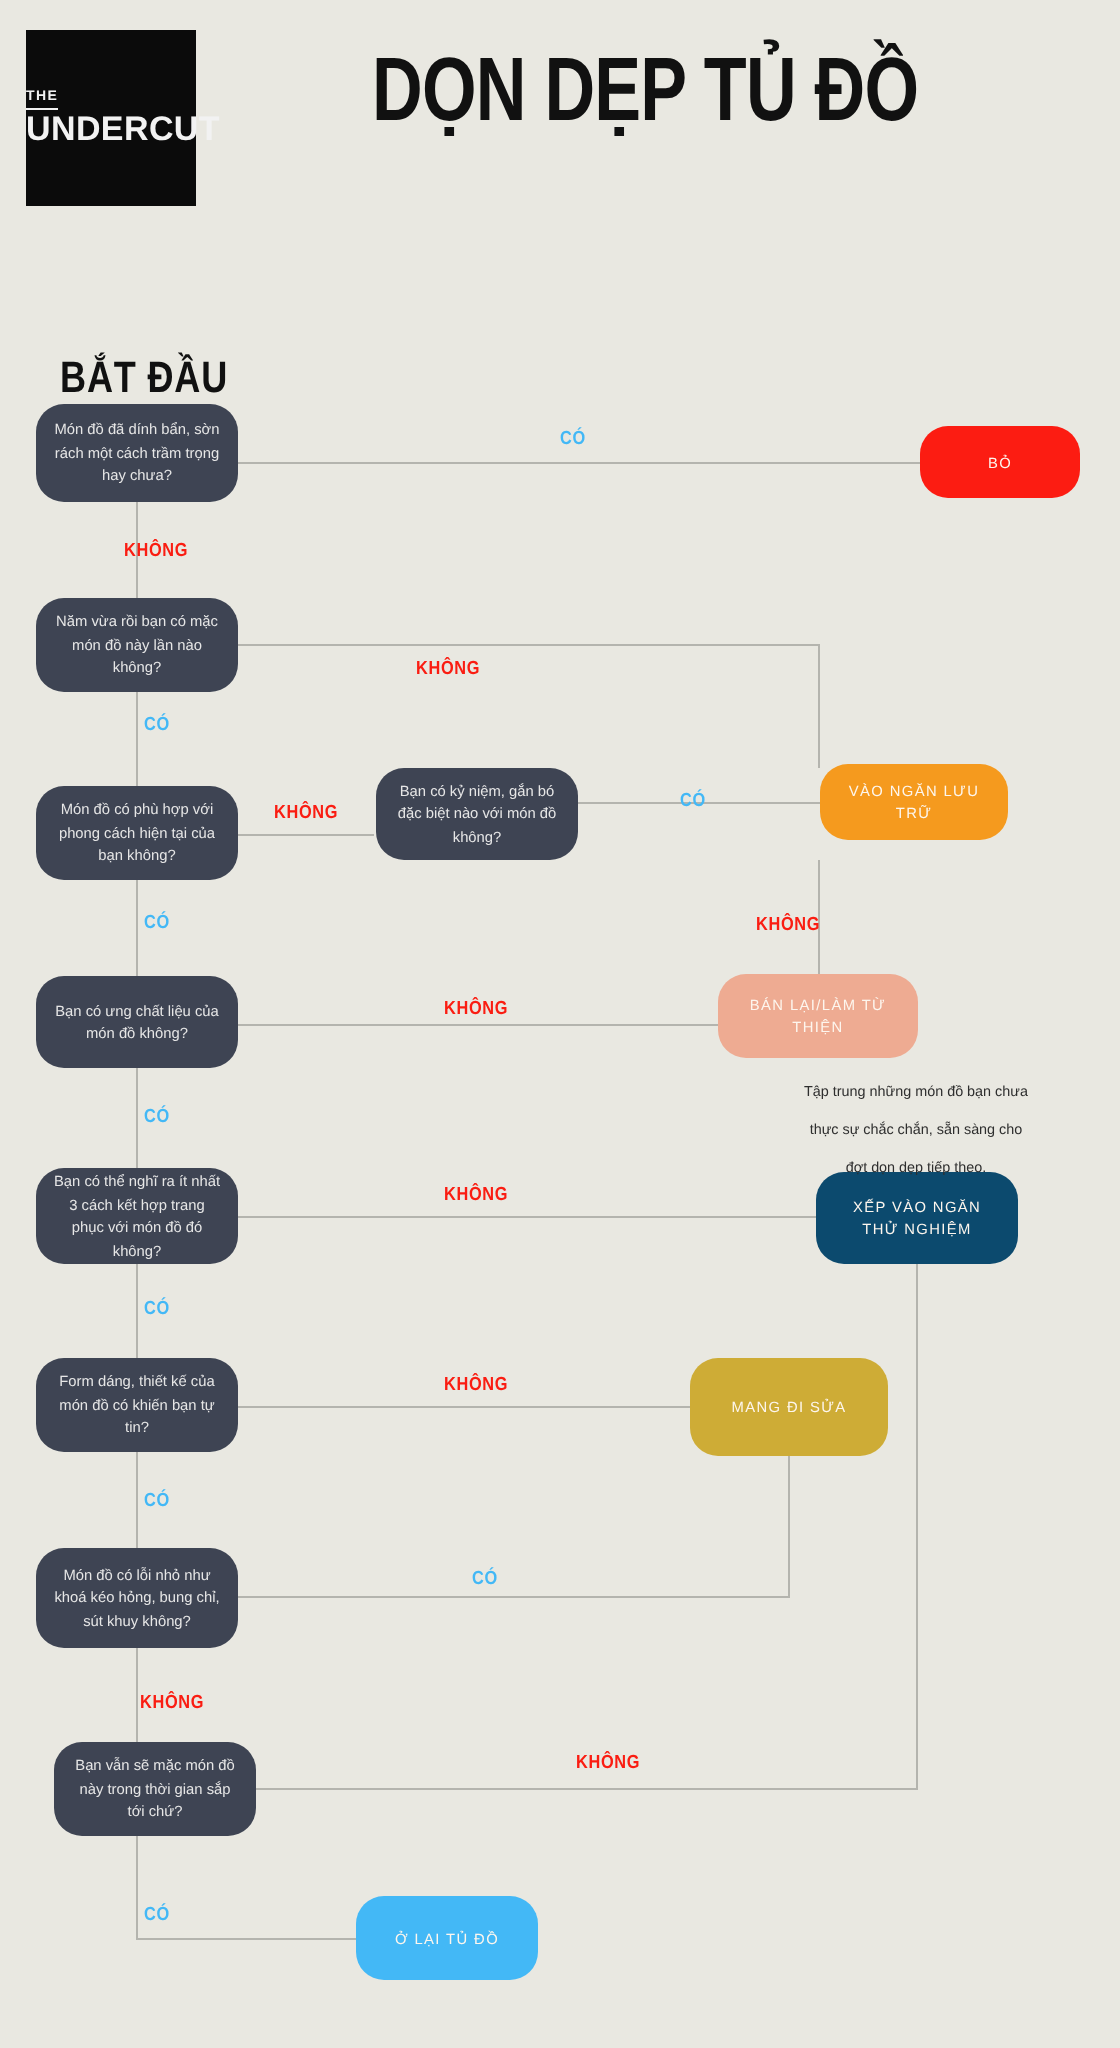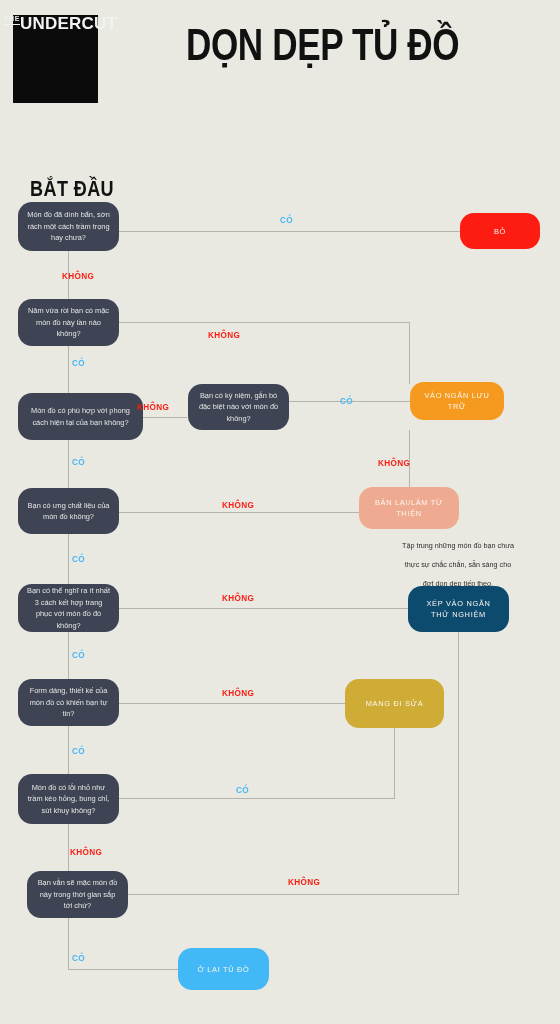--- a/index.html
+++ b/index.html
@@ -8,22 +8,22 @@
     background:#e9e8e1;
     font-family:"Liberation Sans","DejaVu Sans",sans-serif;
     position:relative;overflow:hidden;
     -webkit-font-smoothing:antialiased;
   }
   #stage{position:absolute;inset:0;width:560px;height:1024px;}
 
   
   .logo{
     position:absolute;left:13px;top:15px;width:85px;height:88px;
-    background:#0b0b0b;display:flex;
-    justify-content:center;align-items:flex-start;padding-left:10px;
+    background:#0b0b0b;display:flex;flex-direction:column;
+    justify-content:center;align-items:flex-start;
     box-sizing:border-box;
   }
   .logo-the{
     color:#f2f2f2;font-size:7px;letter-spacing:.7px;font-weight:700;
     border-bottom:1px solid #f2f2f2;line-height:8px;padding-bottom:1px;
     margin-bottom:1px;
   }
   .logo-main{
     color:#f2f2f2;font-size:17px;font-weight:700;letter-spacing:.2px;
     line-height:18px;
@@ -125,42 +125,42 @@
   <div class="ln lnh" style="left:119px;top:894px;width:340px;"></div>
 
   <div class="node q" style="left:18px;top:202px;width:101px;height:49px;">
     <span>Món đồ đã dính bẩn, sờn rách một cách trầm trọng hay chưa?</span>
   </div>
 
   <div class="node q" style="left:18px;top:299px;width:101px;height:47px;">
     <span>Năm vừa rồi bạn có mặc món đồ này lần nào không?</span>
   </div>
 
-  <div class="node q" style="left:18px;top:393px;width:125px;height:47px;">
+  <div class="node q" style="left:18px;top:393px;width:101px;height:47px;">
     <span>Món đồ có phù hợp với phong cách hiện tại của bạn không?</span>
   </div>
 
   <div class="node q" style="left:188px;top:384px;width:101px;height:46px;">
     <span>Bạn có kỷ niệm, gắn bó đặc biệt nào với món đồ không?</span>
   </div>
 
   <div class="node q" style="left:18px;top:488px;width:101px;height:46px;">
     <span>Bạn có ưng chất liệu của món đồ không?</span>
   </div>
 
   <div class="node q" style="left:18px;top:584px;width:101px;height:48px;">
     <span>Bạn có thể nghĩ ra ít nhất 3 cách kết hợp trang phục với món đồ đó không?</span>
   </div>
 
   <div class="node q" style="left:18px;top:679px;width:101px;height:47px;">
     <span>Form dáng, thiết kế của món đồ có khiến bạn tự tin?</span>
   </div>
 
   <div class="node q" style="left:18px;top:774px;width:101px;height:50px;">
-    <span>Món đồ có lỗi nhỏ như trầm kéo hỏng, bung chỉ, sút khuy không?</span>
+    <span>Món đồ có lỗi nhỏ như khoá kéo hỏng, bung chỉ, sút khuy không?</span>
   </div>
 
   <div class="node q" style="left:27px;top:871px;width:101px;height:47px;">
     <span>Bạn vẫn sẽ mặc món đồ này trong thời gian sắp tới chứ?</span>
   </div>
 
   <div class="node out out-bo" style="left:460px;top:213px;width:80px;height:36px;">
     <span>BỎ</span>
   </div>
 

